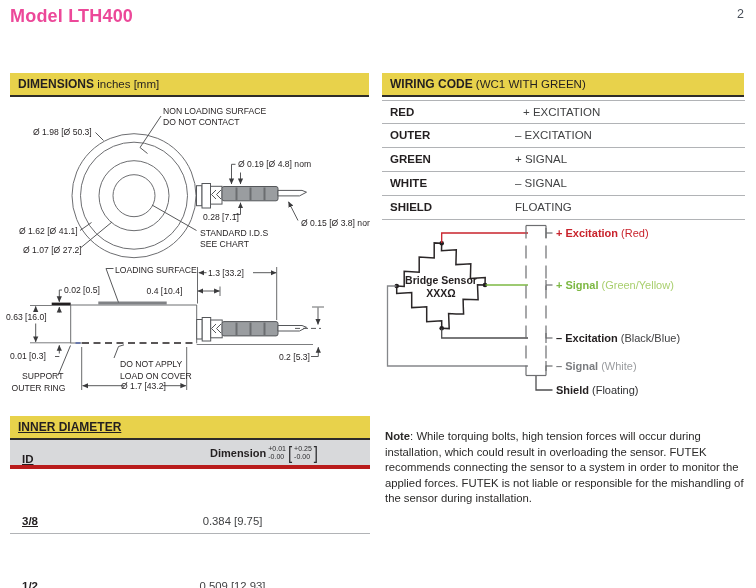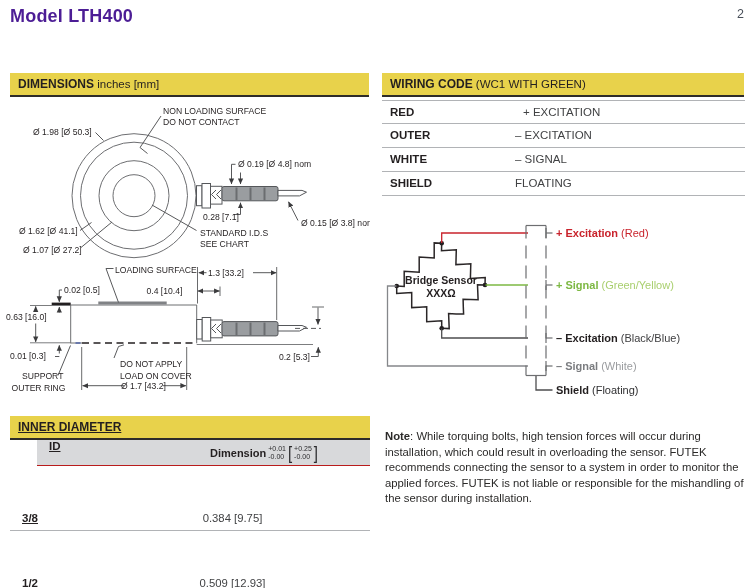--- a/index.html
+++ b/index.html
@@ -1,31 +1,31 @@
 <!DOCTYPE html>
 <html><head>
 <meta charset="utf-8">
 <style>
   html,body{margin:0;padding:0;background:#fff;}
   body{width:756px;height:588px;position:relative;font-family:"Liberation Sans",sans-serif;color:#231f20;overflow:hidden;}
   .b{font-weight:bold;}
-  #title{position:absolute;left:10px;top:6px;font-size:18px;font-weight:bold;letter-spacing:.2px;color:#4c1d95;}
+  #title{position:absolute;left:10px;top:6px;font-size:18px;font-weight:bold;letter-spacing:.2px;color:#ec4899;}
   #pagenum{position:absolute;right:12px;top:7px;font-size:12.5px;color:#49505a;}
   .sechead{position:absolute;height:17px;background:#e8d24b;border-bottom:2.5px solid #2e2c29;padding:3px 7px 2px 8px;font-size:12px;line-height:16px;white-space:nowrap;}
   .sechead .rest{font-weight:normal;font-size:11.5px;}
   
   #wiring-table{position:absolute;left:382px;top:97.5px;width:363px;}
   #wiring-table .row{display:flex;align-items:center;height:23px;border-bottom:1px solid #b1b3b6;font-size:11.5px;}
   #wiring-table .row:first-child{border-top:1px solid #b1b3b6;height:22px;margin-top:2px;gap:8px;}
   #wiring-table .c1{width:125px;padding-left:8px;font-weight:bold;color:#231f20;}
   #wiring-table .c2{color:#414244;}
   
   #inner-sec{position:absolute;left:10px;top:416px;width:360px;text-decoration:underline;}
   #inner-sec .hd{background:#e8d24b;border-bottom:2.5px solid #2e2c29;padding:3px 8px 2px 8px;font-size:12px;height:17px;line-height:16px;font-weight:bold;}
-  #id-subhead{position:relative;background:#d8d9db;height:25px;border-bottom:1px solid #b91c1c;display:flex;align-items:flex-start;margin-left:27px;}
+  #id-subhead{position:relative;background:#d8d9db;height:25px;border-bottom:4px solid #b91c1c;display:flex;align-items:flex-end;}
   #id-subhead .idlab{padding-left:12px;font-size:11.5px;font-weight:bold;}
   #dim-group{position:absolute;right:52px;top:0;height:25px;display:flex;align-items:center;gap:2px;}
   #dim-group .dimlab{font-size:11px;font-weight:bold;}
   .tolstack{display:flex;flex-direction:column;font-size:7px;line-height:7.5px;color:#2b2b2d;text-align:left;}
   .brk{font-size:15px;color:#2b2b2d;transform:scaleY(1.25);font-weight:normal;}
   #inner-sec .drow{position:relative;height:24px;border-bottom:1px solid #b1b3b6;display:flex;align-items:center;margin-top:40px;}
   #inner-sec .drow .id{padding-left:12px;font-size:11.5px;font-weight:bold;}
   #inner-sec .drow .val{position:absolute;left:175px;width:95px;text-align:center;font-size:11.3px;color:#414244;}
   
   #note{position:absolute;left:385px;top:429px;width:360px;font-size:11.3px;line-height:15.5px;color:#2b2a29;}
@@ -49,20 +49,24 @@
 </div>
 
 <div id="wiring-table">
   <div class="row">
       <div class="c1">RED</div>
       <div class="c2">+ EXCITATION</div>
     </div>
   <div class="row">
       <div class="c1">OUTER</div>
       <div class="c2">– EXCITATION</div>
+    </div>
+  <div class="row">
+      <div class="c1">GREEN</div>
+      <div class="c2">+ SIGNAL</div>
     </div>
   <div class="row">
       <div class="c1">WHITE</div>
       <div class="c2">– SIGNAL</div>
     </div>
   <div class="row">
       <div class="c1">SHIELD</div>
       <div class="c2">FLOATING</div>
     </div>
 </div>

